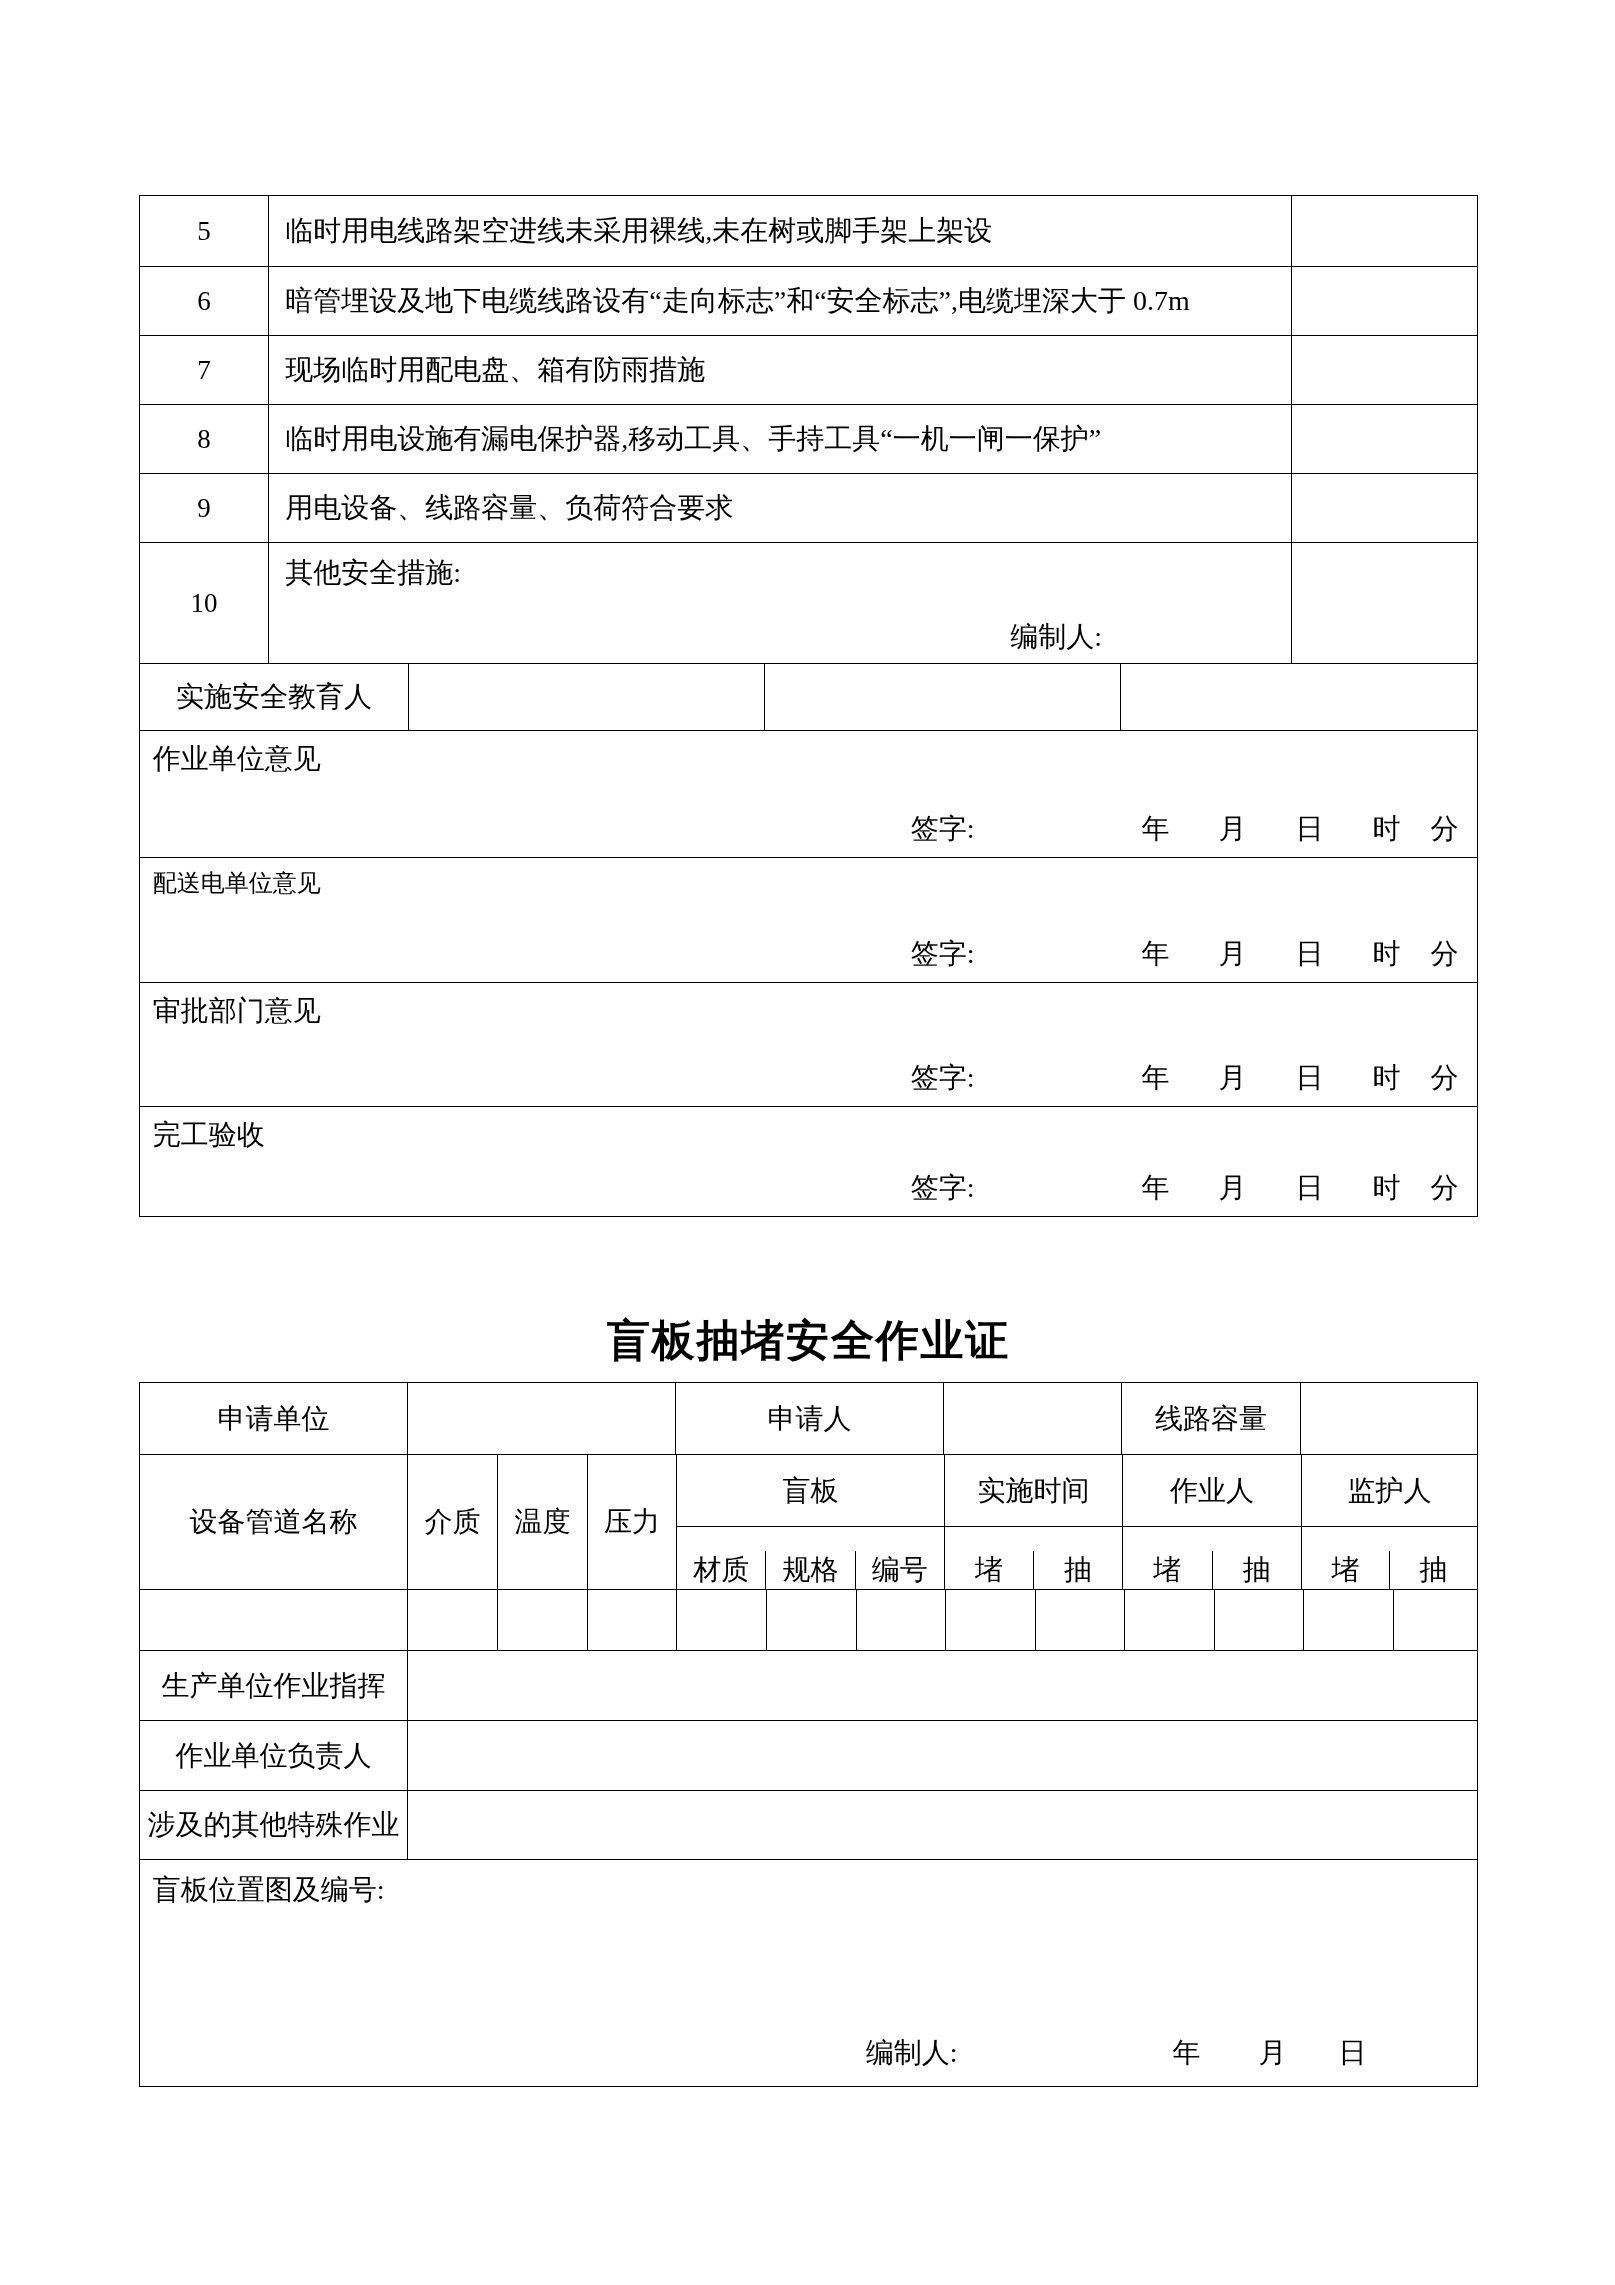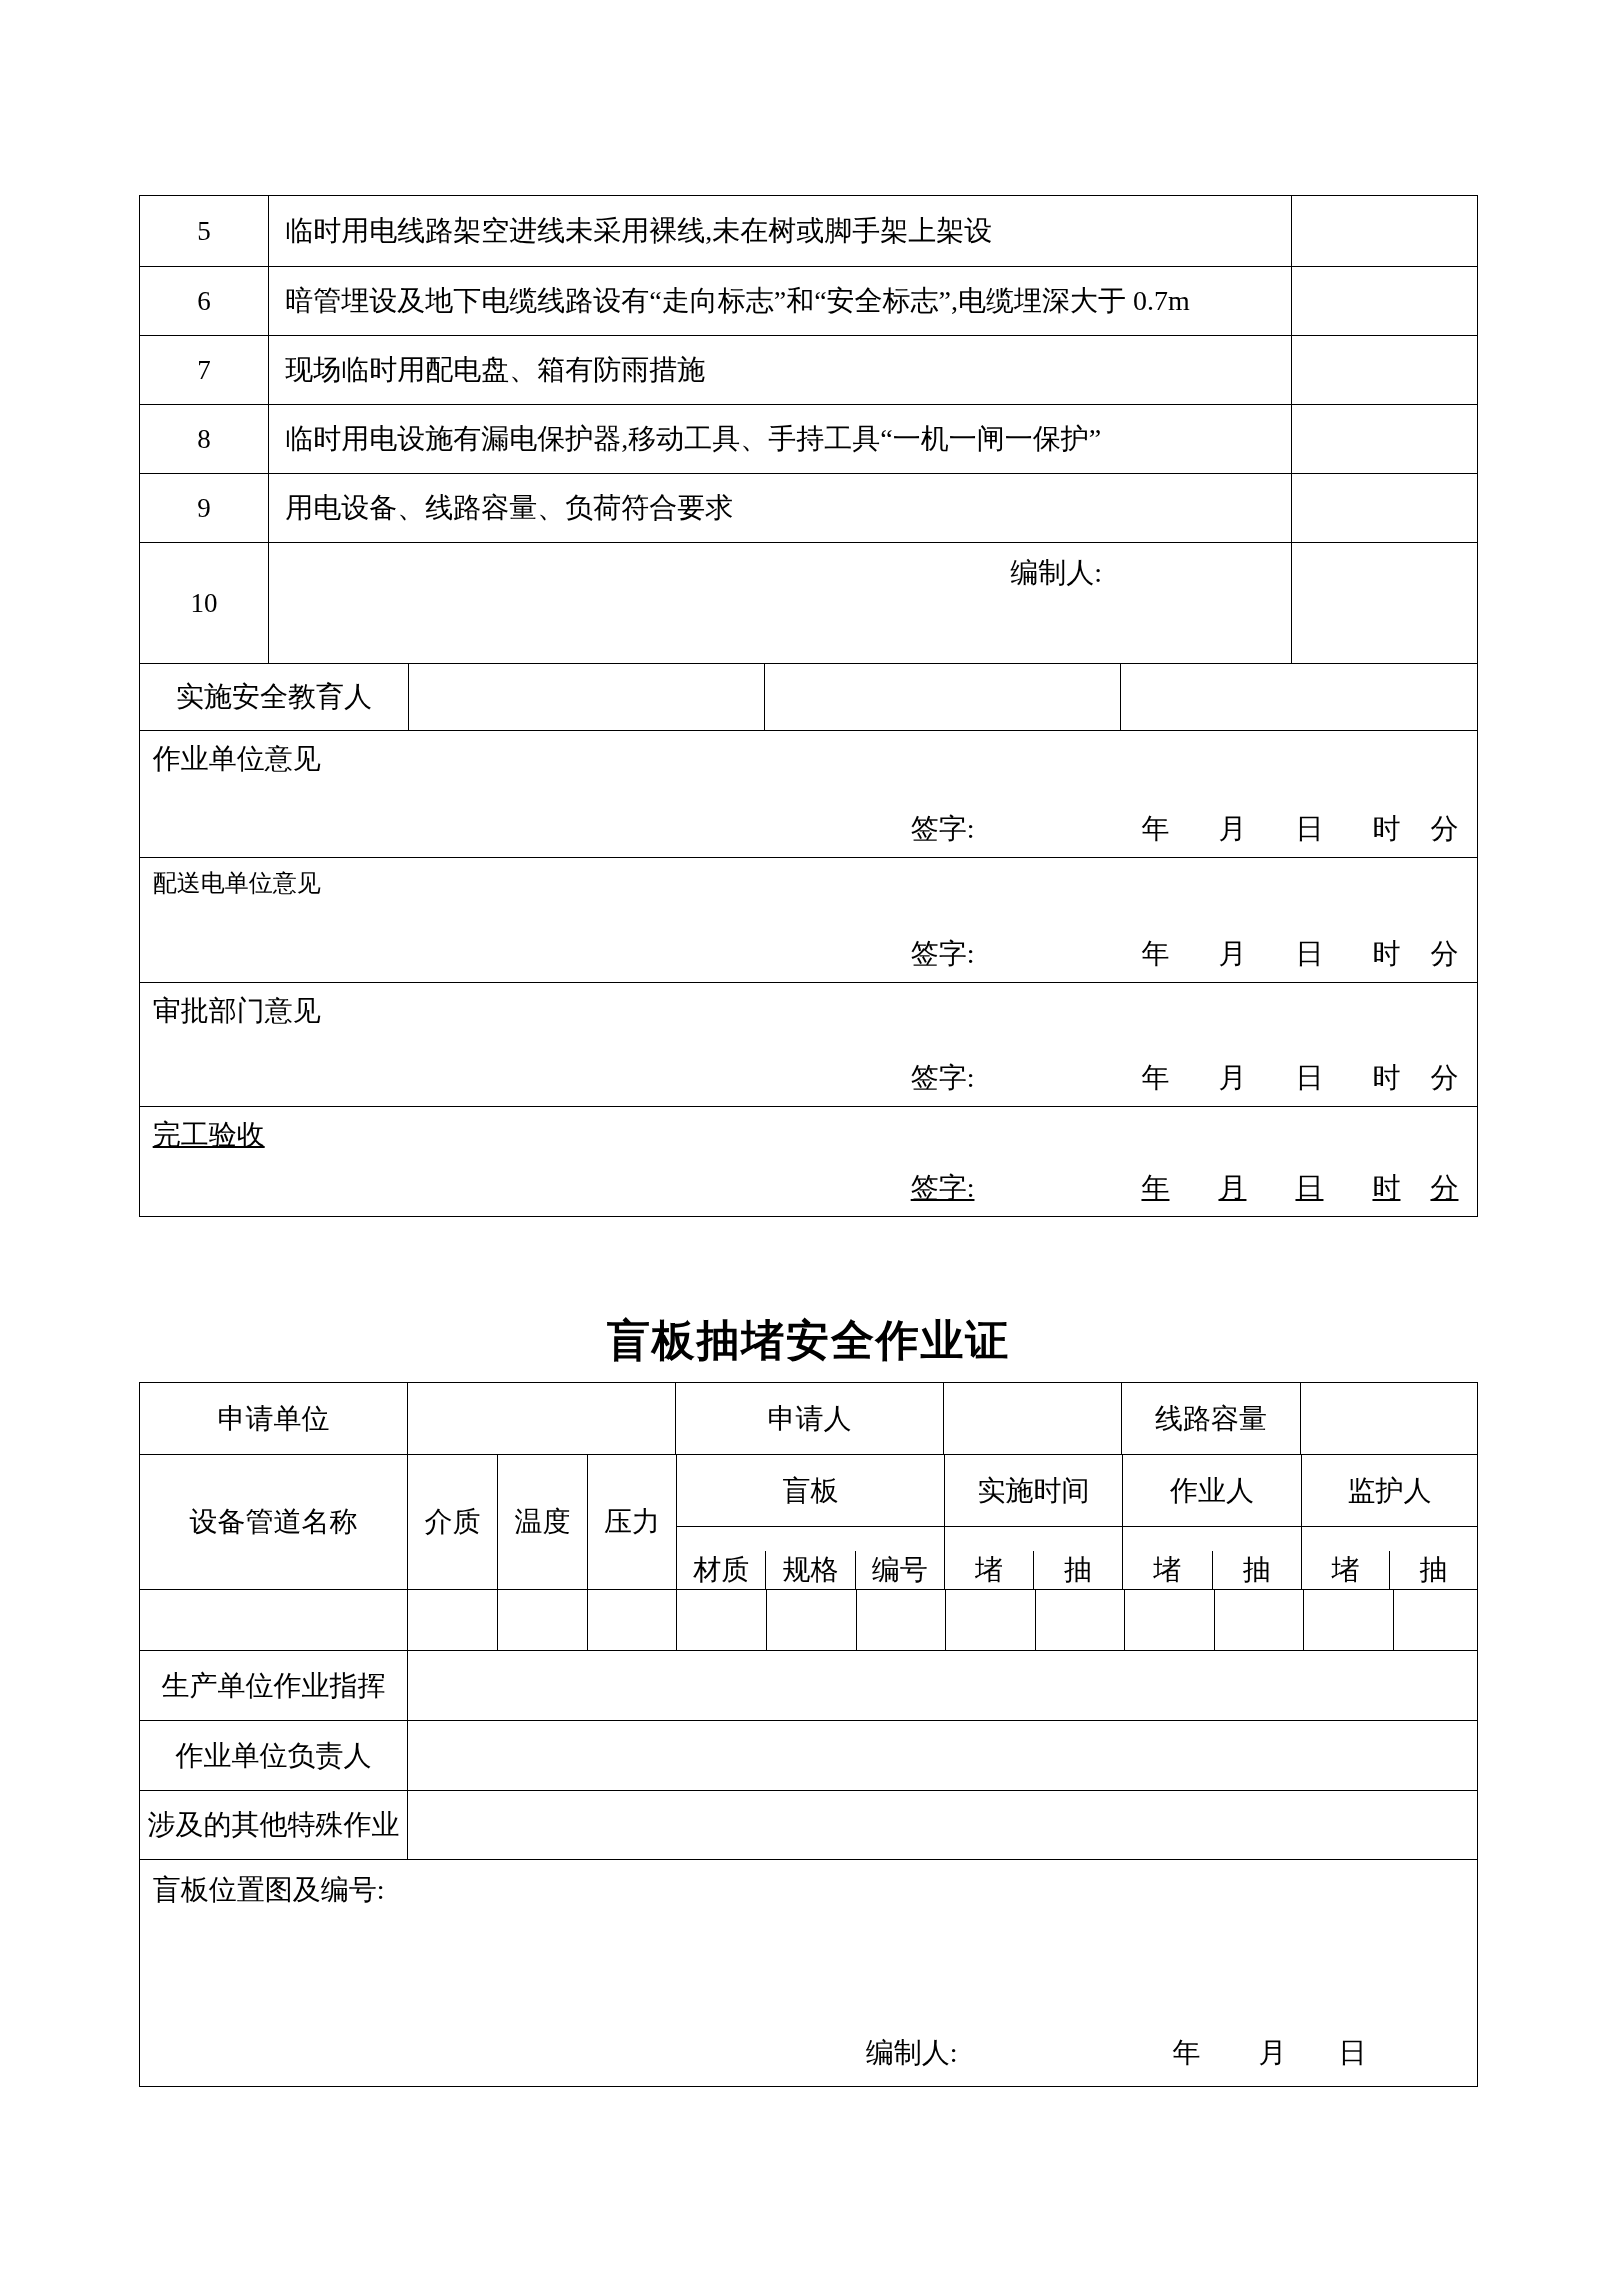--- a/index.html
+++ b/index.html
@@ -132,20 +132,21 @@
           <span>用电设备、线路容量、负荷符合要求</span>
         </div>
       <div class="cell chk"></div>
     </div>
 
     <div class="trow" style="height:121px;">
       <div class="cell num">
           <span>10</span>
         </div>
       <div class="cell txt col">
+        <div style="font-size:28px;">其他安全措施:</div>
         <div class="compiler-line">
           <span class="cmp">编制人:</span>
         </div>
       </div>
       <div class="cell chk"></div>
     </div>
 
     <div class="trow" style="height:67px;">
       <div class="cell edu-label">实施安全教育人</div>
       <div class="cell edu-b1"></div>
@@ -188,21 +189,21 @@
           <span class="sg">签字:</span>
           <span class="d-y">年</span>
           <span class="d-m">月</span>
           <span class="d-d">日</span>
           <span class="d-h">时</span>
           <span class="d-f">分</span>
         </div>
       </div>
     </div>
 
-    <div class="trow" style="height:109px;text-decoration:underline;">
+    <div class="trow" style="height:109px;">
       <div class="cell opinion">
         <div style="font-size:28px;">完工验收</div>
         <div class="sign-line">
           <span class="sg">签字:</span>
           <span class="d-y">年</span>
           <span class="d-m">月</span>
           <span class="d-d">日</span>
           <span class="d-h">时</span>
           <span class="d-f">分</span>
         </div>

